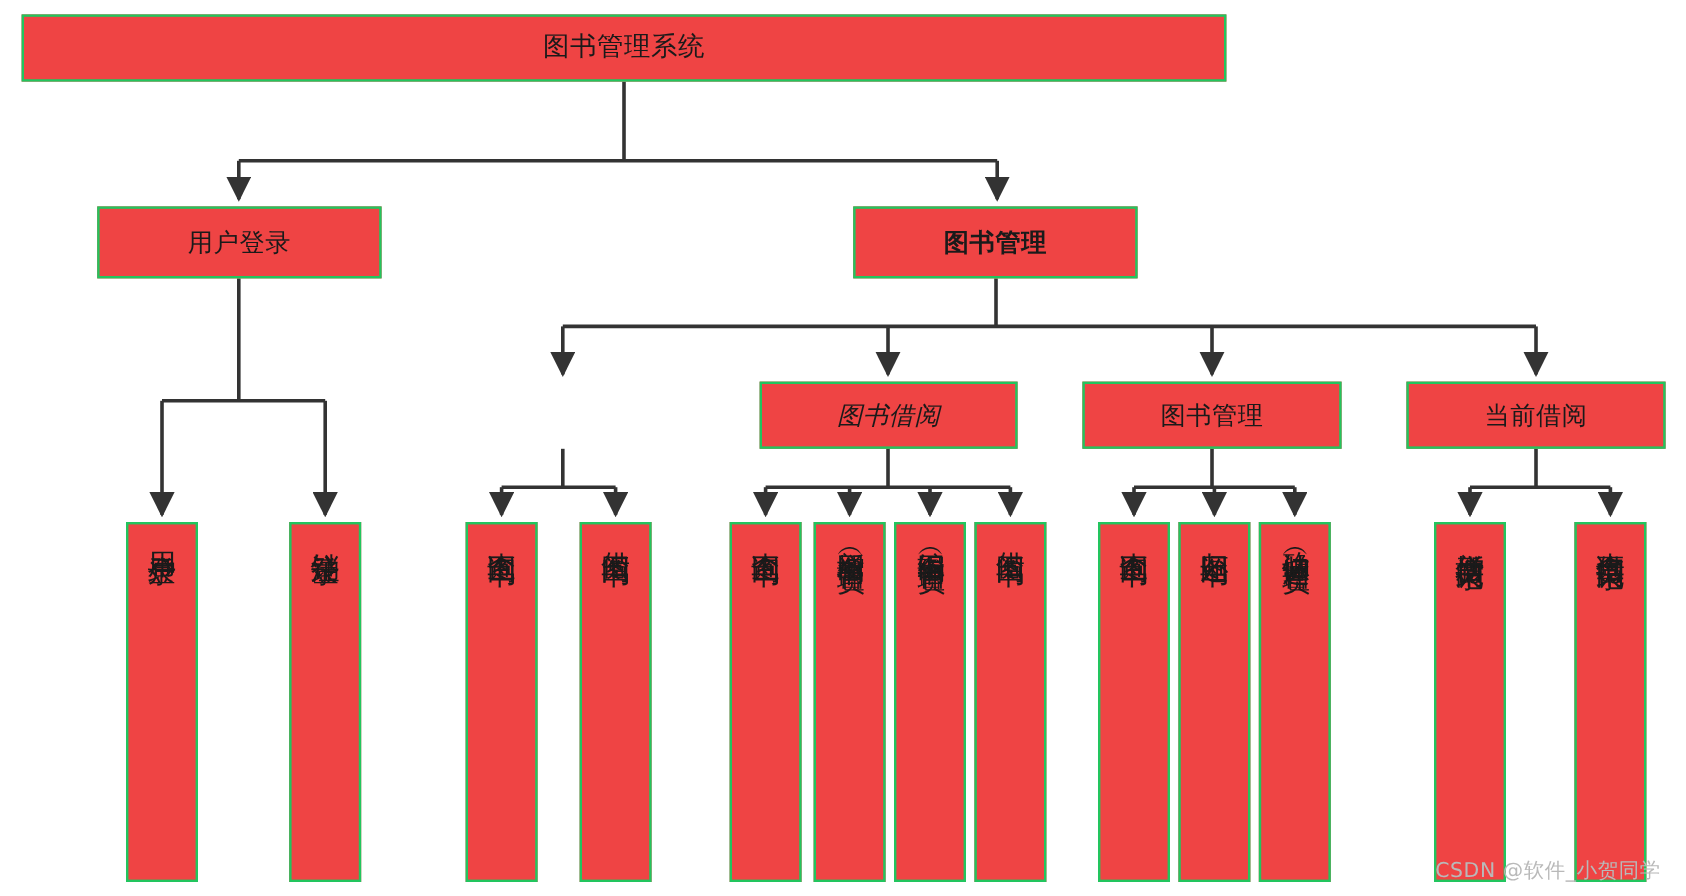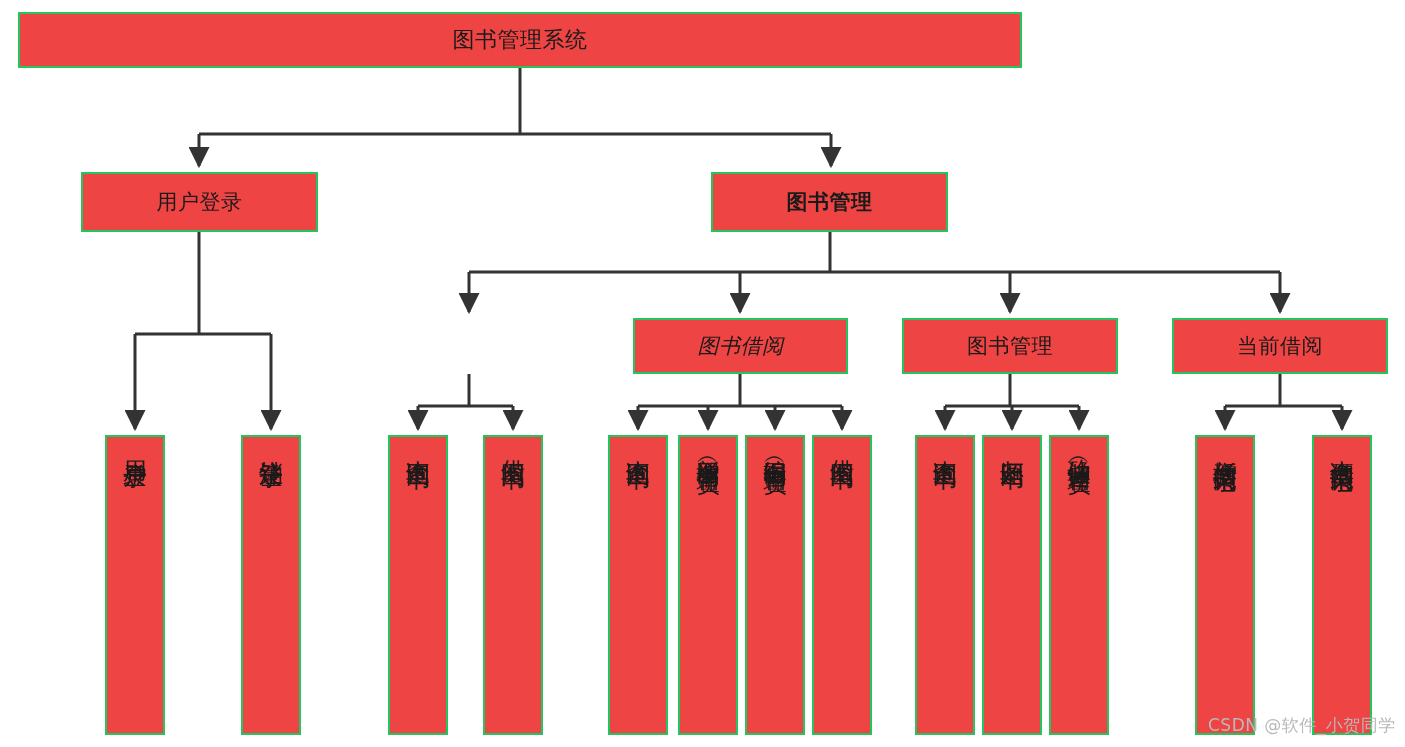--- a/index.html
+++ b/index.html
@@ -185,15 +185,15 @@
   <div class="node vert tall" id="n-lf-10" style="left: 1049px; top: 435px; width: 60px; height: 300px;">
     <span class="label">确认归还（管理员）</span>
   </div>
   <div class="node vert" id="n-lf-11" style="left: 1195px; top: 435px; width: 60px; height: 300px;">
     <span class="label">新增借阅记录</span>
   </div>
   <div class="node vert" id="n-lf-12" style="left: 1312px; top: 435px; width: 60px; height: 300px;">
     <span class="label">查询借阅记录</span>
   </div>
 
-  <div class="watermark" id="wm" style="left: 1196px; top: 714px; color: rgb(185, 185, 185); margin-left: 12px;">CSDN @软件_小贺同学</div>
+  <div class="watermark" id="wm" style="left: 1196px; top: 714px; color: rgb(185, 185, 185);">CSDN @软件_小贺同学</div>
 
 </div>
 
 </body></html>

